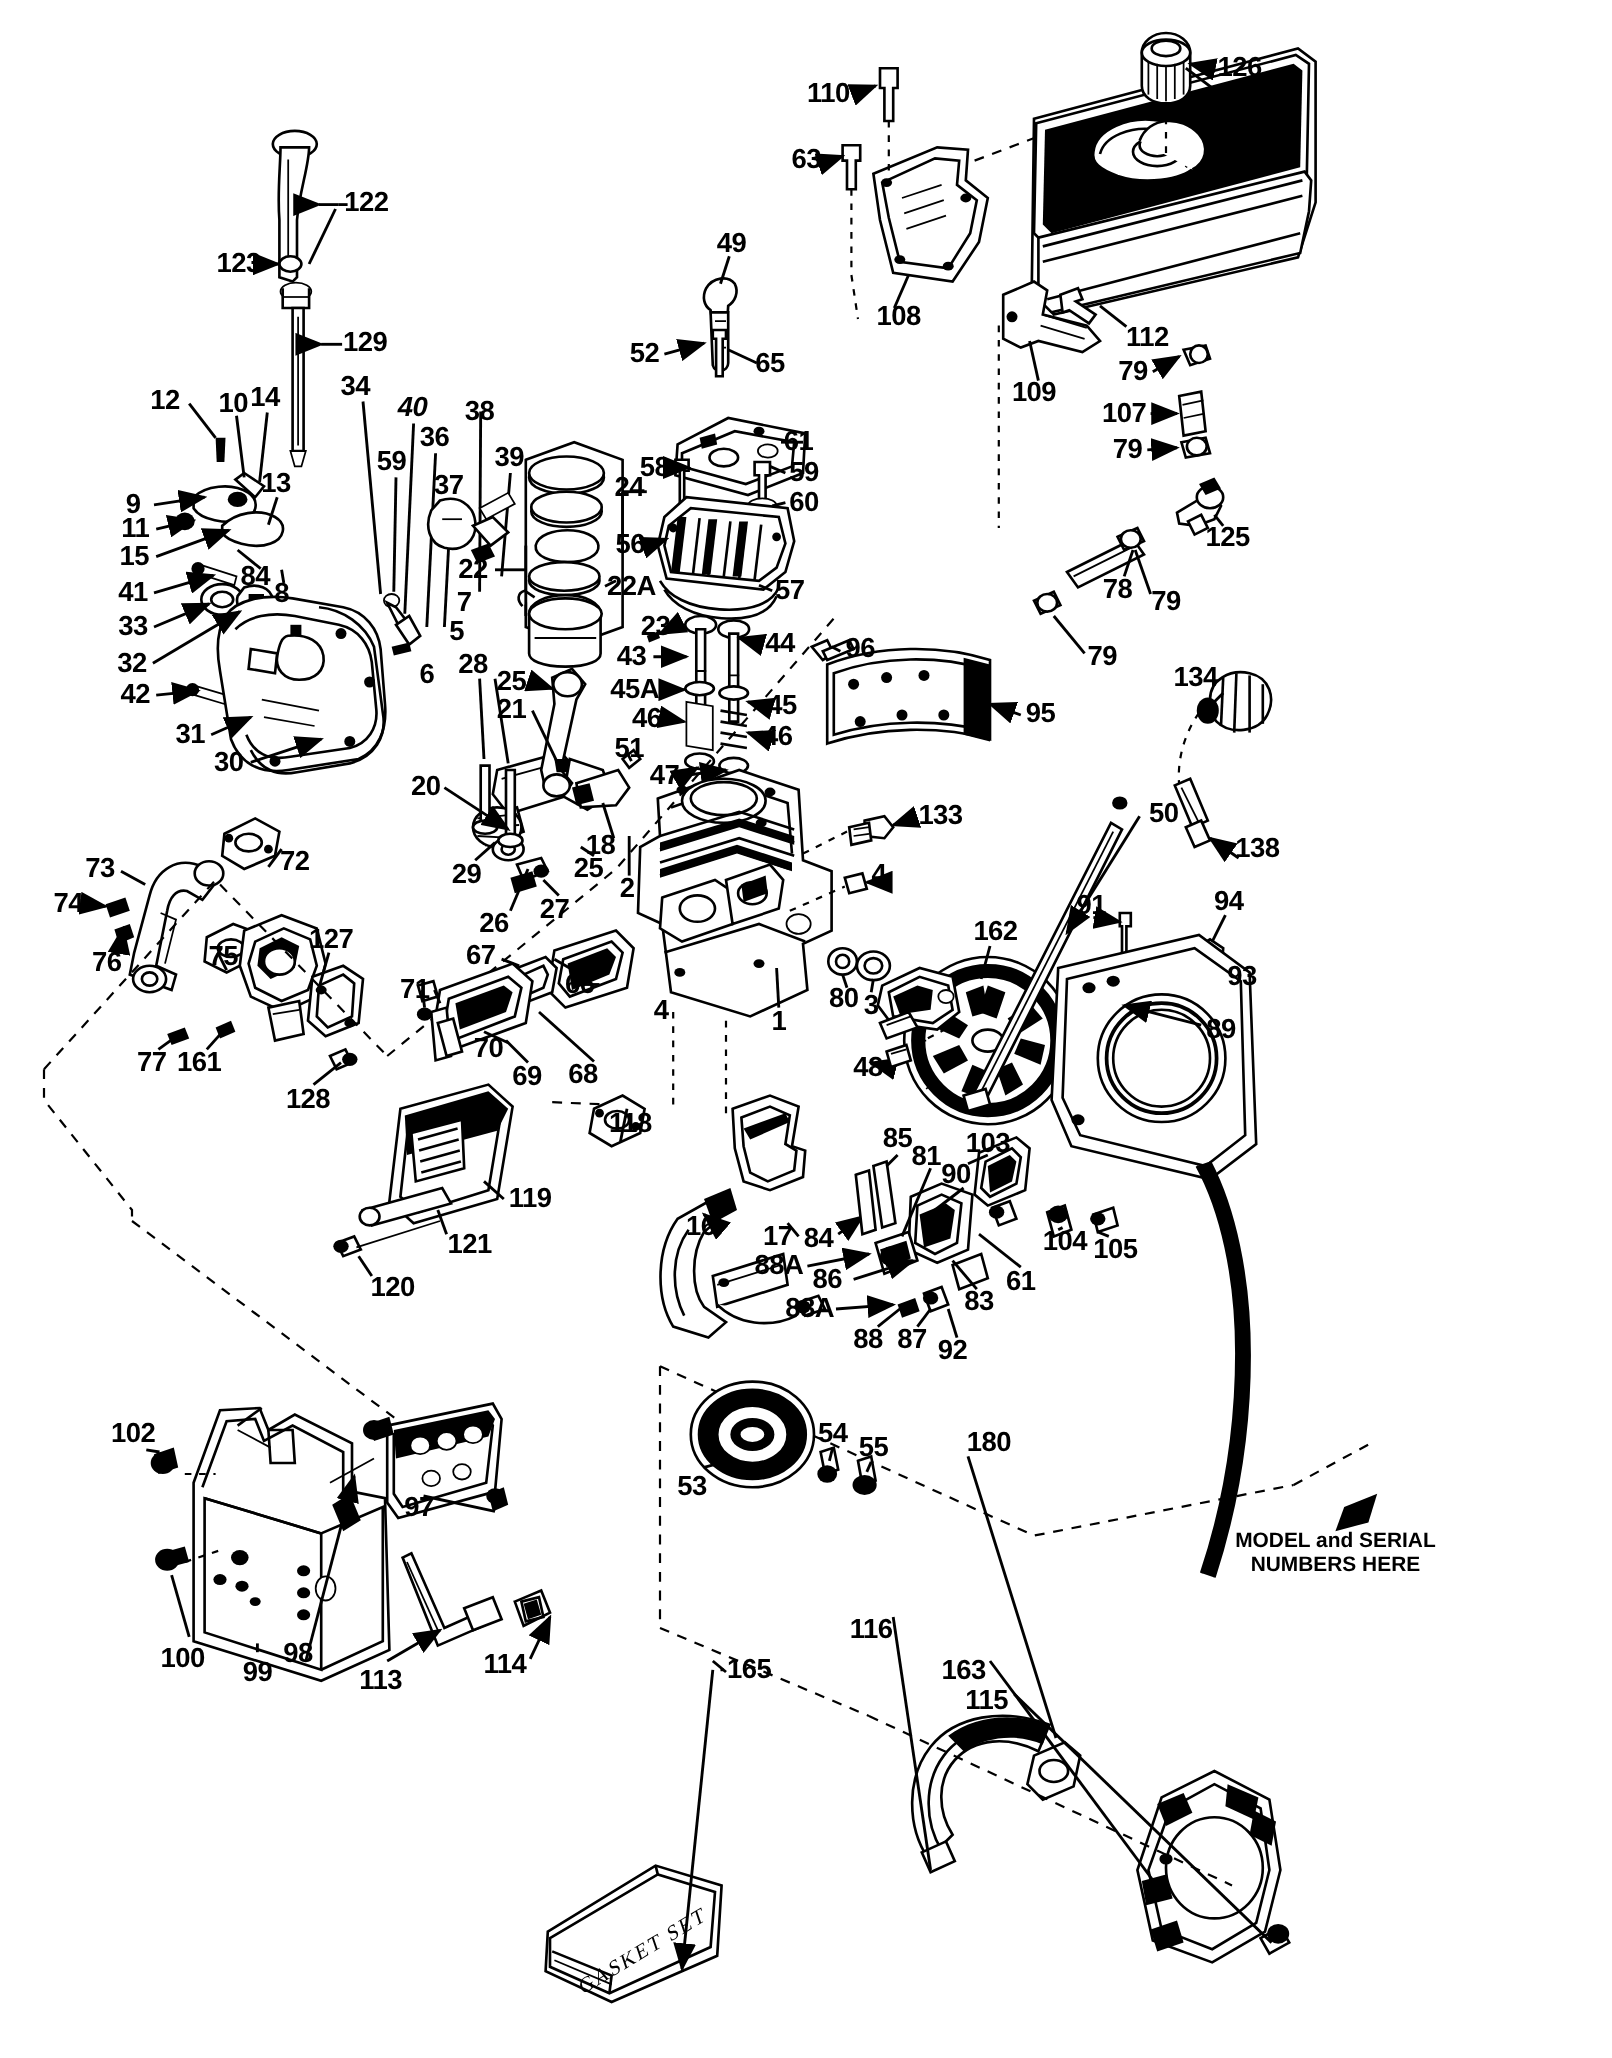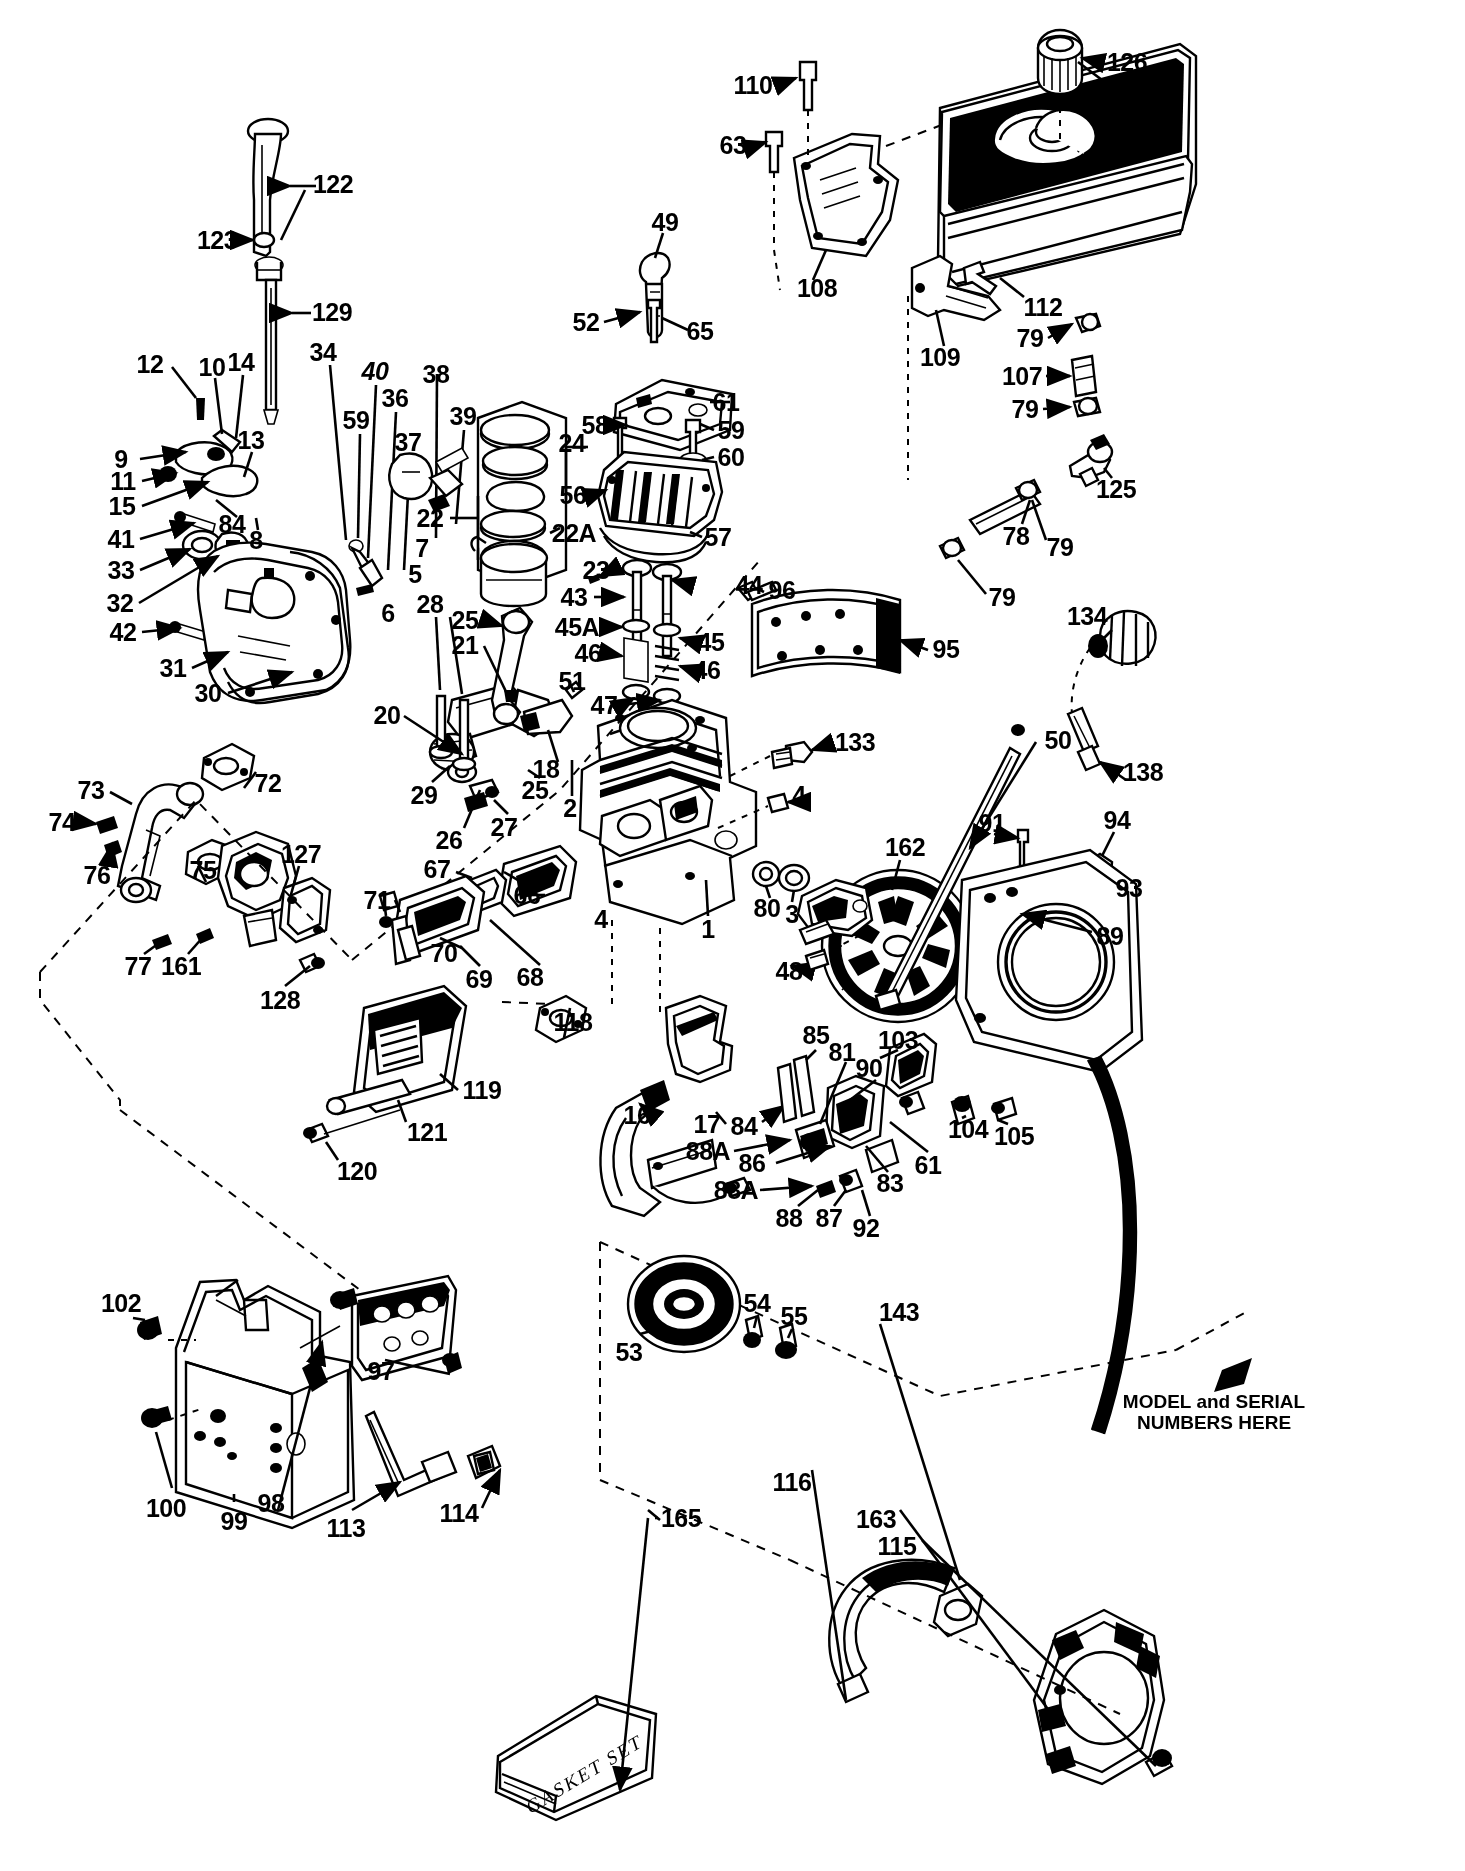--- a/index.html
+++ b/index.html
@@ -870,21 +870,21 @@
       <div class="callout sz-lg" style="left: 121px; top: 570px;">33</div>
       <div class="callout sz-lg" style="left: 120px; top: 603px;">32</div>
       <div class="callout sz-lg" style="left: 123px; top: 632px;">42</div>
       <div class="callout sz-lg" style="left: 173px; top: 668px;">31</div>
       <div class="callout sz-lg" style="left: 208px; top: 693px;">30</div>
       <div class="callout sz-lg" style="left: 572px; top: 443px;">24</div>
       <div class="callout sz-lg" style="left: 430px; top: 518px;">22</div>
       <div class="callout sz-lg" style="left: 574px; top: 533px;">22A</div>
       <div class="callout sz-lg" style="left: 596px; top: 570px;">23</div>
       <div class="callout sz-lg" style="left: 574px; top: 597px;">43</div>
-      <div class="callout sz-lg" style="left: 709px; top: 585px; margin-left: 40px;">44</div>
+      <div class="callout sz-lg" style="left: 709px; top: 585px;">44</div>
       <div class="callout sz-lg" style="left: 782px; top: 590px;">96</div>
       <div class="callout sz-lg" style="left: 946px; top: 649px;">95</div>
       <div class="callout sz-lg" style="left: 577px; top: 627px;">45A</div>
       <div class="callout sz-lg" style="left: 711px; top: 642px;">45</div>
       <div class="callout sz-lg" style="left: 588px; top: 653px;">46</div>
       <div class="callout sz-lg" style="left: 707px; top: 670px;">46</div>
       <div class="callout sz-lg" style="left: 572px; top: 681px;">51</div>
       <div class="callout sz-lg" style="left: 604px; top: 705px;">47</div>
       <div class="callout sz-lg" style="left: 422px; top: 548px;">7</div>
       <div class="callout sz-lg" style="left: 415px; top: 574px;">5</div>
@@ -945,21 +945,21 @@
       <div class="callout sz-lg" style="left: 752px; top: 1163px;">86</div>
       <div class="callout sz-lg" style="left: 928px; top: 1165px;">61</div>
       <div class="callout sz-lg" style="left: 890px; top: 1183px;">83</div>
       <div class="callout sz-lg" style="left: 736px; top: 1190px;">88A</div>
       <div class="callout sz-lg" style="left: 789px; top: 1218px;">88</div>
       <div class="callout sz-lg" style="left: 829px; top: 1218px;">87</div>
       <div class="callout sz-lg" style="left: 866px; top: 1228px;">92</div>
       <div class="callout sz-lg" style="left: 629px; top: 1352px;">53</div>
       <div class="callout sz-lg" style="left: 757px; top: 1303px;">54</div>
       <div class="callout sz-lg" style="left: 794px; top: 1316px;">55</div>
-      <div class="callout sz-lg" style="left: 899px; top: 1312px;">143</div>
+      <div class="callout sz-lg" style="left: 899px; top: 1312px;">180</div>
       <div class="callout sz-lg" style="left: 792px; top: 1482px;">116</div>
       <div class="callout sz-lg" style="left: 876px; top: 1519px;">163</div>
       <div class="callout sz-lg" style="left: 897px; top: 1546px;">115</div>
       <div class="callout sz-lg" style="left: 121px; top: 1303px;">102</div>
       <div class="callout sz-lg" style="left: 271px; top: 1503px;">98</div>
       <div class="callout sz-lg" style="left: 381px; top: 1371px;">97</div>
       <div class="callout sz-lg" style="left: 166px; top: 1508px;">100</div>
       <div class="callout sz-lg" style="left: 234px; top: 1521px;">99</div>
       <div class="callout sz-lg" style="left: 346px; top: 1528px;">113</div>
       <div class="callout sz-lg" style="left: 459px; top: 1513px;">114</div>

